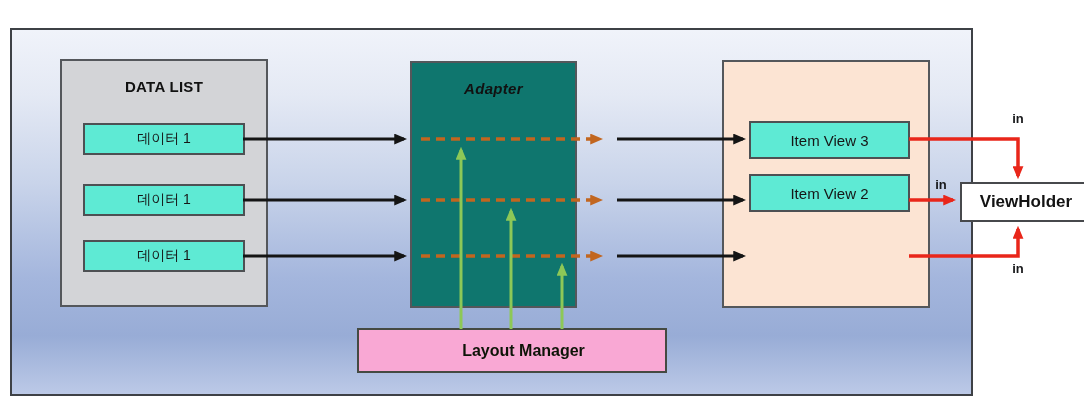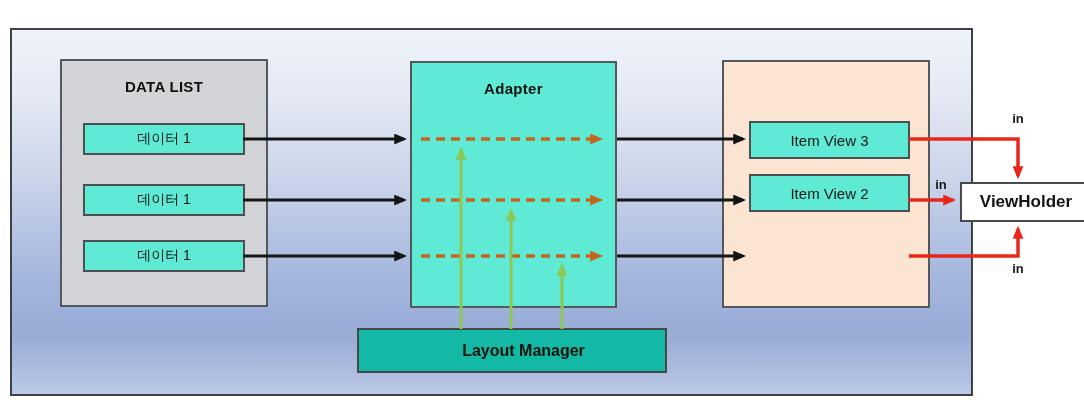--- a/index.html
+++ b/index.html
@@ -45,21 +45,21 @@
     justify-content: center;
     color: #161616;
   }
   .data-item { font-size: 14px; font-weight: 500; }
   .item-view { font-size: 15px; }
   .layout-manager {
     position: absolute;
     left: 357px; top: 328px;
     width: 310px; height: 45px;
     box-sizing: border-box;
-    background: #14b8a6;
+    background: #f9a8d4;
     border: 2px solid #454a42;
     display: flex;
     align-items: center;
     justify-content: center;
     font-weight: bold;
     font-size: 16px;
     color: #0e1408;
     z-index: 2;
     padding-left: 23px;
   }
@@ -105,21 +105,21 @@
 
   <div class="boxes-layer">
 
     <div class="group-box" style="left:60px; top:59px; width:208px; height:248px; background:#d3d4d7;">
       <div class="group-title">DATA LIST</div>
       <div class="leaf-box data-item" style="left:21px; top:62px; width:162px; height:32px;">데이터 1</div>
       <div class="leaf-box data-item" style="left:21px; top:123px; width:162px; height:32px;">데이터 1</div>
       <div class="leaf-box data-item" style="left:21px; top:179px; width:162px; height:32px;">데이터 1</div>
     </div>
 
-    <div class="group-box" style="left:410px; top:61px; width:207px; height:247px; background:#5eead4;">
+    <div class="group-box" style="left:410px; top:61px; width:167px; height:247px; background:#0f766e;font-style:italic;">
       <div class="group-title">Adapter</div>
     </div>
 
     <div class="group-box" style="left:722px; top:60px; width:208px; height:248px; background:#fce4d3;">
       <div class="leaf-box item-view" style="left:25px; top:59px; width:161px; height:38px;">Item View 3</div>
       <div class="leaf-box item-view" style="left:25px; top:112px; width:161px; height:38px;">Item View 2</div>
     </div>
 
   </div>
 

